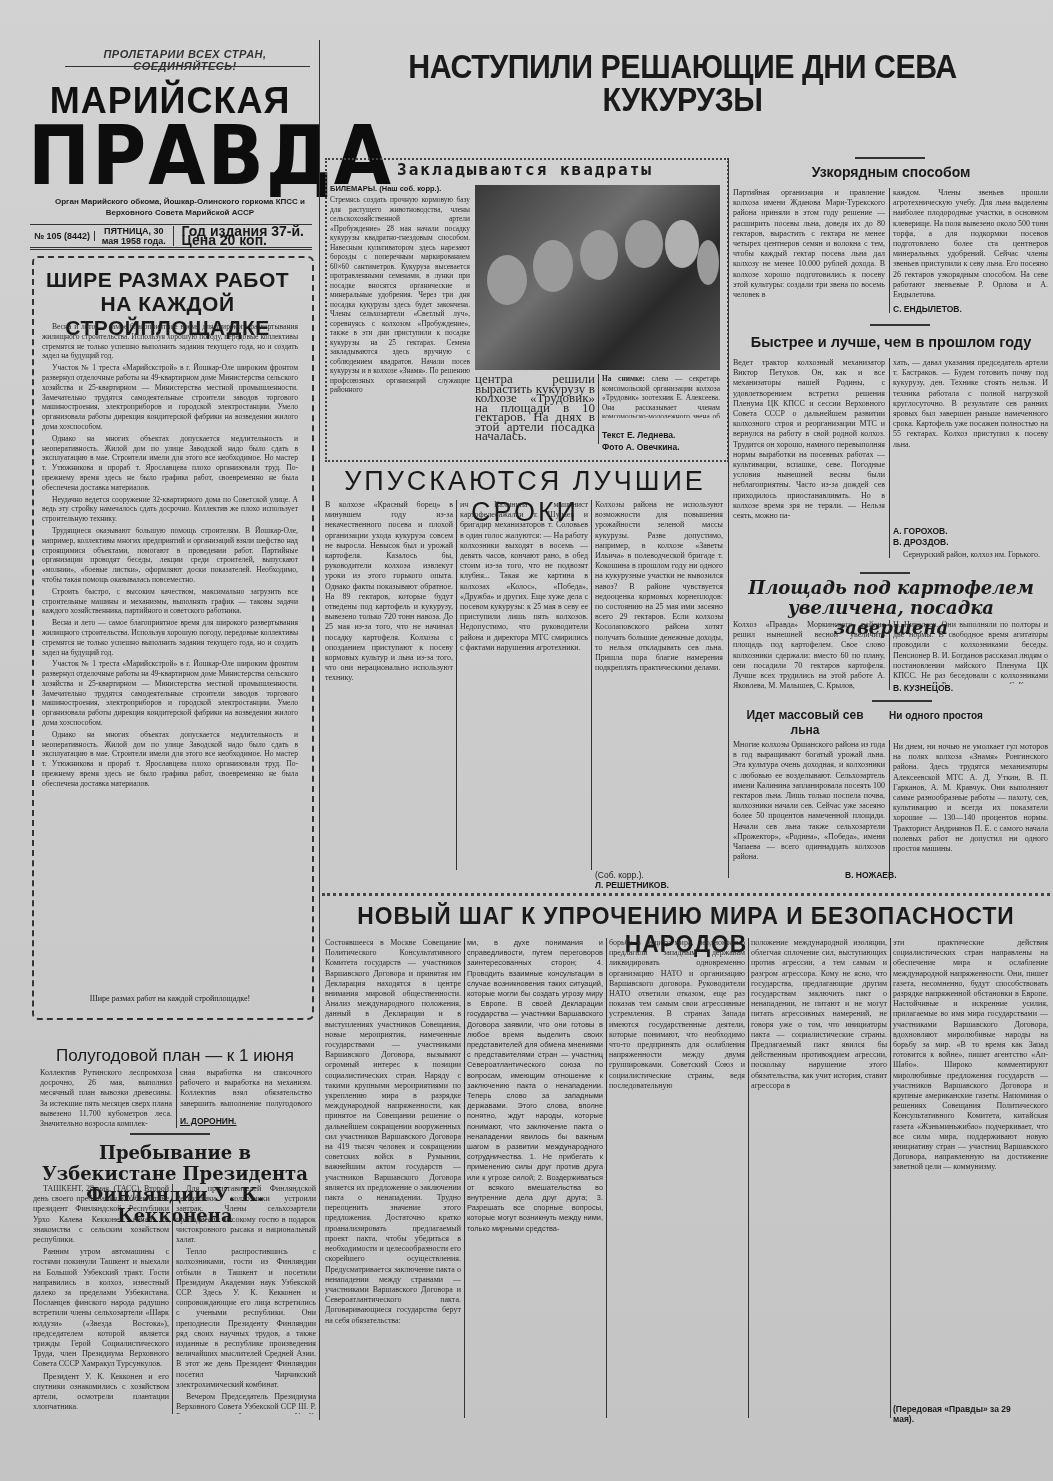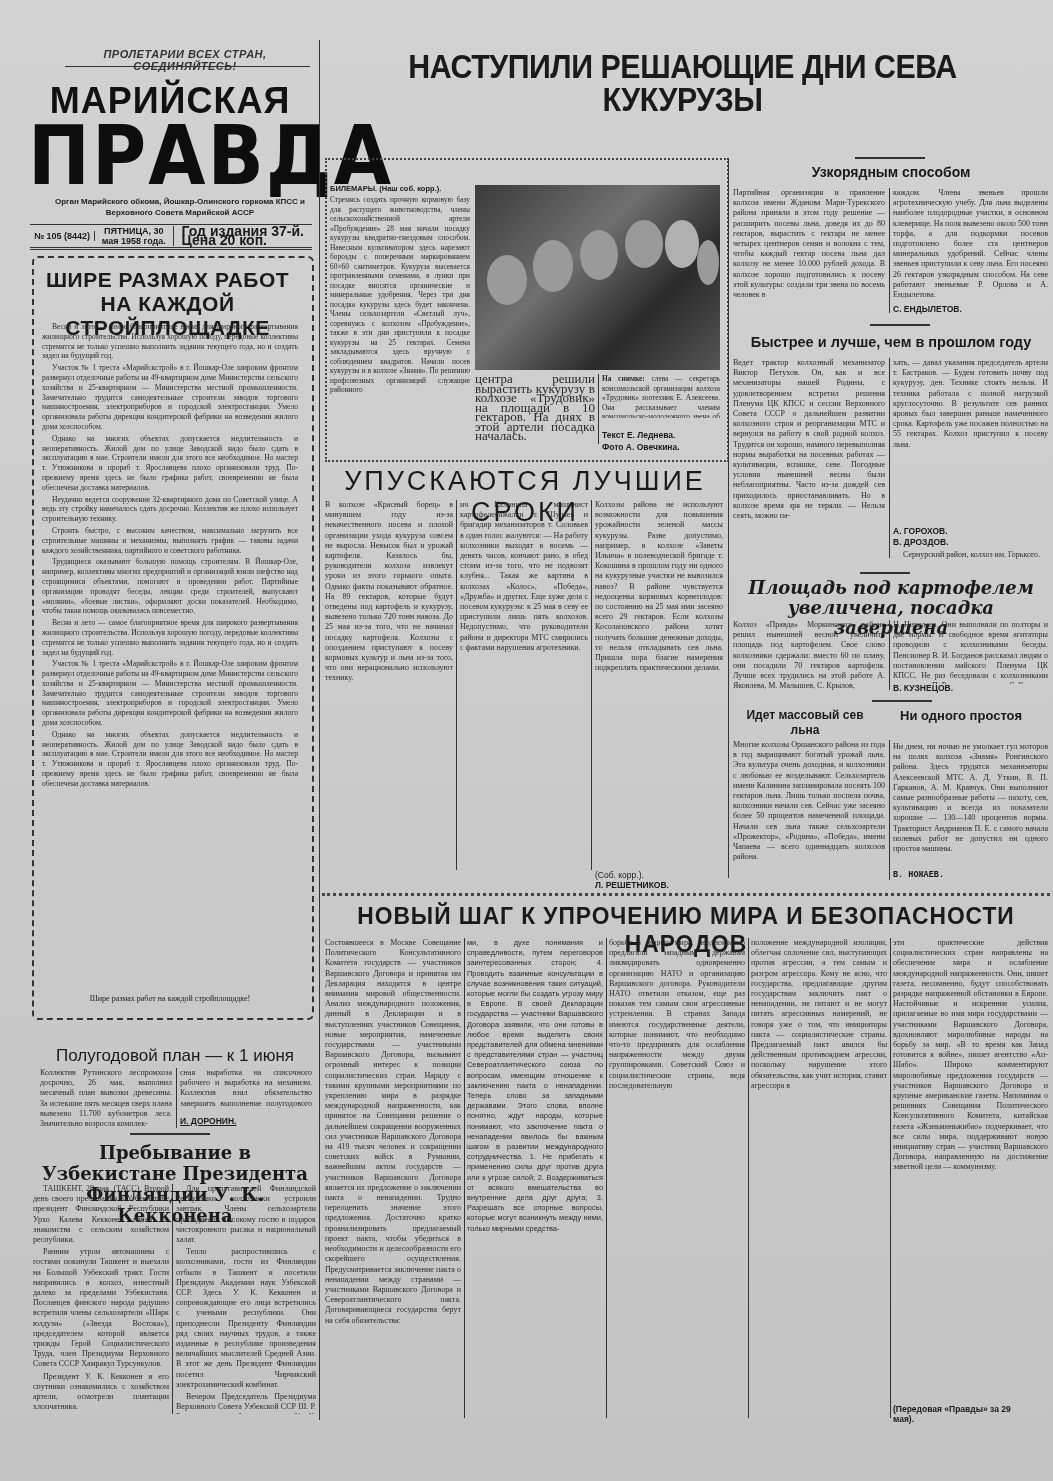--- a/index.html
+++ b/index.html
@@ -49,22 +49,22 @@
     </div>
   </div>
 
   <div class="abs box" style="left:32px;top:256px;width:278px;height:760px;"></div>
   <div class="abs ed-title">ШИРЕ РАЗМАХ РАБОТ НА КАЖДОЙ СТРОЙПЛОЩАДКЕ</div>
   <div class="abs col" style="left:42px;top:322px;width:256px;height:660px;font-size:7.6px;line-height:9.8px;">
     <p>Весна и лето — самое благоприятное время для широкого развертывания жилищного строительства. Используя хорошую погоду, передовые коллективы стремятся не только успешно выполнить задания текущего года, но и создать задел на будущий год.</p>
     <p>Участок № 1 треста «Марийскстрой» в г. Йошкар-Оле широким фронтом развернул отделочные работы на 49-квартирном доме Министерства сельского хозяйства и 25-квартирном — Министерства местной промышленности. Замечательно трудятся самодеятельные строители заводов торгового машиностроения, электроприборов и городской электростанции. Умело организовала работы дирекция кондитерской фабрики на возведении жилого дома хозспособом.</p>
     <p>Однако на многих объектах допускается медлительность и неоперативность. Жилой дом по улице Заводской надо было сдать в эксплуатацию в мае. Строители имели для этого все необходимое. Но мастер т. Утюжникова и прораб т. Ярославцева плохо организовали труд. По-прежнему время здесь не было графика работ, своевременно не была обеспечена доставка материалов.</p>
     <p>Неудачно ведется сооружение 32-квартирного дома по Советской улице. А ведь эту стройку намечалось сдать досрочно. Коллектив же плохо использует строительную технику.</p>
+    <p>Трудящиеся оказывают большую помощь строителям. В Йошкар-Оле, например, коллективы многих предприятий и организаций взяли шефство над строящимися объектами, помогают в проведении работ. Партийные организации проводят беседы, лекции среди строителей, выпускают «молнии», «боевые листки», оформляют доски показателей. Необходимо, чтобы такая помощь оказывалась повсеместно.</p>
     <p>Строить быстро, с высоким качеством, максимально загрузить все строительные машины и механизмы, выполнять график — таковы задачи каждого хозяйственника, партийного и советского работника.</p>
-    <p>Трудящиеся оказывают большую помощь строителям. В Йошкар-Оле, например, коллективы многих предприятий и организаций взяли шефство над строящимися объектами, помогают в проведении работ. Партийные организации проводят беседы, лекции среди строителей, выпускают «молнии», «боевые листки», оформляют доски показателей. Необходимо, чтобы такая помощь оказывалась повсеместно.</p>
     <p>Весна и лето — самое благоприятное время для широкого развертывания жилищного строительства. Используя хорошую погоду, передовые коллективы стремятся не только успешно выполнить задания текущего года, но и создать задел на будущий год.</p>
     <p>Участок № 1 треста «Марийскстрой» в г. Йошкар-Оле широким фронтом развернул отделочные работы на 49-квартирном доме Министерства сельского хозяйства и 25-квартирном — Министерства местной промышленности. Замечательно трудятся самодеятельные строители заводов торгового машиностроения, электроприборов и городской электростанции. Умело организовала работы дирекция кондитерской фабрики на возведении жилого дома хозспособом.</p>
     <p>Однако на многих объектах допускается медлительность и неоперативность. Жилой дом по улице Заводской надо было сдать в эксплуатацию в мае. Строители имели для этого все необходимое. Но мастер т. Утюжникова и прораб т. Ярославцева плохо организовали труд. По-прежнему время здесь не было графика работ, своевременно не была обеспечена доставка материалов.</p>
   </div>
   <div class="abs" style="left:42px;top:994px;width:256px;text-align:center;font-size:8px;">Шире размах работ на каждой стройплощадке!</div>
 
   <div class="abs" style="left:40px;top:1046px;width:270px;text-align:center;font:17px 'Liberation Sans',sans-serif;">Полугодовой план — к 1 июня</div>
   <div class="abs col" style="left:40px;top:1068px;width:132px;height:62px;">Коллектив Рутинского леспромхоза досрочно, 26 мая, выполнил месячный план вывозки древесины. За истекшие пять месяцев сверх плана вывезено 11.700 кубометров леса. Значительно возросла комплек-</div>
   <div class="abs vline" style="left:176px;top:1068px;height:60px;"></div>
   <div class="abs col" style="left:180px;top:1068px;width:132px;height:40px;">сная выработка на списочного рабочего и выработка на механизм. Коллектив взял обязательство завершить выполнение полугодового плана к 1 июня.</div>
@@ -81,20 +81,21 @@
   <div class="abs col" style="left:176px;top:1184px;width:140px;height:230px;">
     <p>Для представителей Финляндской Республики колхозники устроили завтрак. Члены сельхозартели преподнесли высокому гостю в подарок чистокровного рысака и национальный халат.</p>
     <p>Тепло распростившись с колхозниками, гости из Финляндии отбыли в Ташкент и посетили Президиум Академии наук Узбекской ССР. Здесь У. К. Кекконен и сопровождающие его лица встретились с учеными республики. Они преподнесли Президенту Финляндии ряд своих научных трудов, а также изданные в республике произведения величайших мыслителей Средней Азии. В этот же день Президент Финляндии посетил Чирчикский электрохимический комбинат.</p>
     <p>Вечером Председатель Президиума Верховного Совета Узбекской ССР Ш. Р. Рашидов дал обед в честь У. К. Кекконена.</p>
   </div>
 
   <div class="abs vline" style="left:319px;top:40px;height:1380px;"></div>
   <div class="abs headline">НАСТУПИЛИ РЕШАЮЩИЕ ДНИ СЕВА КУКУРУЗЫ</div>
 
   <div class="abs hatched" style="left:325px;top:158px;width:400px;height:300px;border-width:2px;border-style:dotted;"></div>
+  <div class="abs" style="left:330px;top:160px;width:390px;text-align:center;font:bold 16px 'DejaVu Sans Mono',monospace;letter-spacing:2px;">Закладываются квадраты</div>
   <div class="abs sign" style="left:330px;top:184px;width:140px;text-align:left;font-size:7.5px;">БИЛЕМАРЫ. (Наш соб. корр.).</div>
   <div class="abs col" style="left:330px;top:195px;width:140px;height:255px;font-size:7.4px;line-height:9.5px;">Стремясь создать прочную кормовую базу для растущего животноводства, члены сельскохозяйственной артели «Пробуждение» 28 мая начали посадку кукурузы квадратно-гнездовым способом. Навесным культиватором здесь нарезают борозды с поперечным маркированием 60×60 сантиметров. Кукуруза высевается протравленными семенами, в лунки при посадке вносятся органические и минеральные удобрения. Через три дня посадка кукурузы здесь будет закончена. Члены сельхозартели «Светлый луч», соревнуясь с колхозом «Пробуждение», также в эти дни приступили к посадке кукурузы на 25 гектарах. Семена закладываются здесь вручную с соблюдением квадратов. Начали посев кукурузы и в колхозе «Знамя». По решению профсоюзных организаций служащие районного</div>
   <div class="abs photo" style="left:475px;top:185px;width:245px;height:185px;">
     <div class="face" style="left:12px;top:70px;width:40px;height:50px;"></div>
     <div class="face" style="left:58px;top:55px;width:40px;height:52px;"></div>
     <div class="face" style="left:105px;top:45px;width:38px;height:50px;"></div>
     <div class="face" style="left:150px;top:35px;width:38px;height:48px;"></div>
     <div class="face" style="left:190px;top:35px;width:34px;height:48px;background:#b0b0b0;"></div>
     <div class="face" style="left:222px;top:55px;width:22px;height:45px;"></div>
   </div>
@@ -137,23 +138,23 @@
   <div class="abs title-it" style="left:732px;top:578px;width:318px;">Площадь под картофелем увеличена, посадка завершена</div>
   <div class="abs col" style="left:733px;top:620px;width:152px;height:72px;">Колхоз «Правда» Моркинского района решил нынешней весной увеличить площадь под картофелем. Свое слово колхозники сдержали: вместо 60 по плану, они посадили 70 гектаров картофеля. Лучше всех трудились на этой работе А. Яковлева, М. Малышев, С. Крылов,</div>
   <div class="abs vline" style="left:889px;top:620px;height:70px;"></div>
   <div class="abs col" style="left:893px;top:620px;width:155px;height:64px;">Н. Николаев. Они выполняли по полторы и две нормы. В свободное время агитаторы проводили с колхозниками беседы. Пенсионер В. И. Богданов рассказал людям о постановлении майского Пленума ЦК КПСС. Не раз беседовали с колхозниками коммунист П. Русанов и агитатор С. Крылов.</div>
   <div class="abs sign" style="left:893px;top:683px;width:140px;">В. КУЗНЕЦОВ.</div>
   <div class="abs rule" style="left:872px;top:700px;width:60px;height:2px;"></div>
 
   <div class="abs title-md" style="left:745px;top:708px;width:120px;font-size:12px;line-height:15px;">Идет массовый сев льна</div>
   <div class="abs col" style="left:733px;top:740px;width:152px;height:140px;">Многие колхозы Оршанского района из года в год выращивают богатый урожай льна. Эта культура очень доходная, и колхозники с любовью ее возделывают. Сельхозартель имени Калинина запланировала посеять 100 гектаров льна. Лишь только поспела почва, колхозники начали сев. Сейчас уже засеяно более 50 процентов намеченной площади. Начали сев льна также сельхозартели «Прожектор», «Родина», «Победа», имени Чапаева — всего одиннадцать колхозов района.</div>
   <div class="abs vline" style="left:889px;top:740px;height:140px;"></div>
-  <div class="abs title-md" style="left:886px;top:708px;width:150px;font-size:13px;line-height:15px;">Ни одного простоя</div>
+  <div class="abs title-md" style="left:861px;top:708px;width:150px;font-size:10px;line-height:15px;">Ни одного простоя</div>
   <div class="abs col" style="left:893px;top:742px;width:155px;height:126px;">Ни днем, ни ночью не умолкает гул моторов на полях колхоза «Знамя» Ронгинского района. Здесь трудятся механизаторы Алексеевской МТС А. Д. Уткин, В. П. Гарканов, А. М. Кравчук. Они выполняют самые разнообразные работы — пахоту, сев, культивацию и всегда их показатели хорошие — 130—140 процентов нормы. Тракторист Андриянов П. Е. с самого начала полевых работ не допустил ни одного простоя машины.</div>
-  <div class="abs sign" style="left:893px;top:870px;width:140px;font-family:Liberation Mono, monospace;">В. НОЖАЕВ.</div>
+  <div class="abs sign" style="left:845px;top:870px;width:140px;">В. НОЖАЕВ.</div>
 
   <div class="abs dots" style="left:322px;top:893px;width:728px;"></div>
   <div class="abs nato" style="left:322px;top:902px;width:728px;">НОВЫЙ ШАГ К УПРОЧЕНИЮ МИРА И БЕЗОПАСНОСТИ НАРОДОВ</div>
   <div class="abs col" style="left:325px;top:938px;width:136px;height:478px;">Состоявшееся в Москве Совещание Политического Консультативного Комитета государств — участников Варшавского Договора и принятая им Декларация находятся в центре внимания мировой общественности. Анализ международного положения, данный в Декларации и в выступлениях участников Совещания, новые мероприятия, намеченные государствами — участниками Варшавского Договора, вызывают огромный интерес к позиции социалистических стран. Наряду с такими крупными мероприятиями по укреплению мира в разрядке международной напряженности, как принятое на Совещании решение о дальнейшем сокращении вооруженных сил участников Варшавского Договора на 419 тысяч человек и сокращении советских войск в Румынии, важнейшим актом государств — участников Варшавского Договора является их предложение о заключении пакта о ненападении. Трудно переоценить значение этого предложения. Достаточно кратко проанализировать предлагаемый проект пакта, чтобы убедиться в необходимости и целесообразности его скорейшего осуществления. Предусматривается заключение пакта о ненападении между странами — участниками Варшавского Договора и Североатлантического пакта. Договаривающиеся государства берут на себя обязательства:</div>
   <div class="abs vline" style="left:464px;top:938px;height:480px;"></div>
   <div class="abs col" style="left:467px;top:938px;width:136px;height:478px;font-family:'Liberation Sans',sans-serif;font-size:7.4px;">ми, в духе понимания и справедливости, путем переговоров заинтересованных сторон; 4. Проводить взаимные консультации в случае возникновения таких ситуаций, которые могли бы создать угрозу миру в Европе. В своей Декларации государства — участники Варшавского Договора заявили, что они готовы в любое время выделить своих представителей для обмена мнениями с представителями стран — участниц Североатлантического союза по вопросам, имеющим отношение к заключению пакта о ненападении. Теперь слово за западными державами. Этого слова, вполне понятно, ждут народы, которые понимают, что заключение пакта о ненападении явилось бы важным шагом в развитии международного сотрудничества. 1. Не прибегать к применению силы друг против друга или к угрозе силой; 2. Воздерживаться от всякого вмешательства во внутренние дела друг друга; 3. Разрешать все спорные вопросы, которые могут возникнуть между ними, только мирными средства-</div>
   <div class="abs vline" style="left:606px;top:938px;height:480px;"></div>
   <div class="abs col" style="left:609px;top:938px;width:136px;height:478px;">борьбу в защиту мира, неоднократно предлагали западным державам ликвидировать одновременно организацию НАТО и организацию Варшавского договора. Руководители НАТО ответили отказом, еще раз показав тем самым свои агрессивные устремления. В странах Запада имеются государственные деятели, которые понимают, что необходимо что-то предпринять для ослабления напряженности между двумя группировками. Советский Союз и социалистические страны, ведя последовательную</div>
   <div class="abs vline" style="left:748px;top:938px;height:480px;"></div>
   <div class="abs col" style="left:751px;top:938px;width:136px;height:478px;">положение международной изоляции, облегчая сплочение сил, выступающих против агрессии, а тем самым и разгром агрессора. Кому не ясно, что государства, предлагающие другим государствам заключить пакт о ненападении, не питают и не могут питать агрессивных намерений, не говоря уже о том, что инициаторы пакта — социалистические страны. Предлагаемый пакт явился бы действенным противоядием агрессии, поскольку нарушение этого обязательства, как учит история, ставит агрессора в</div>

